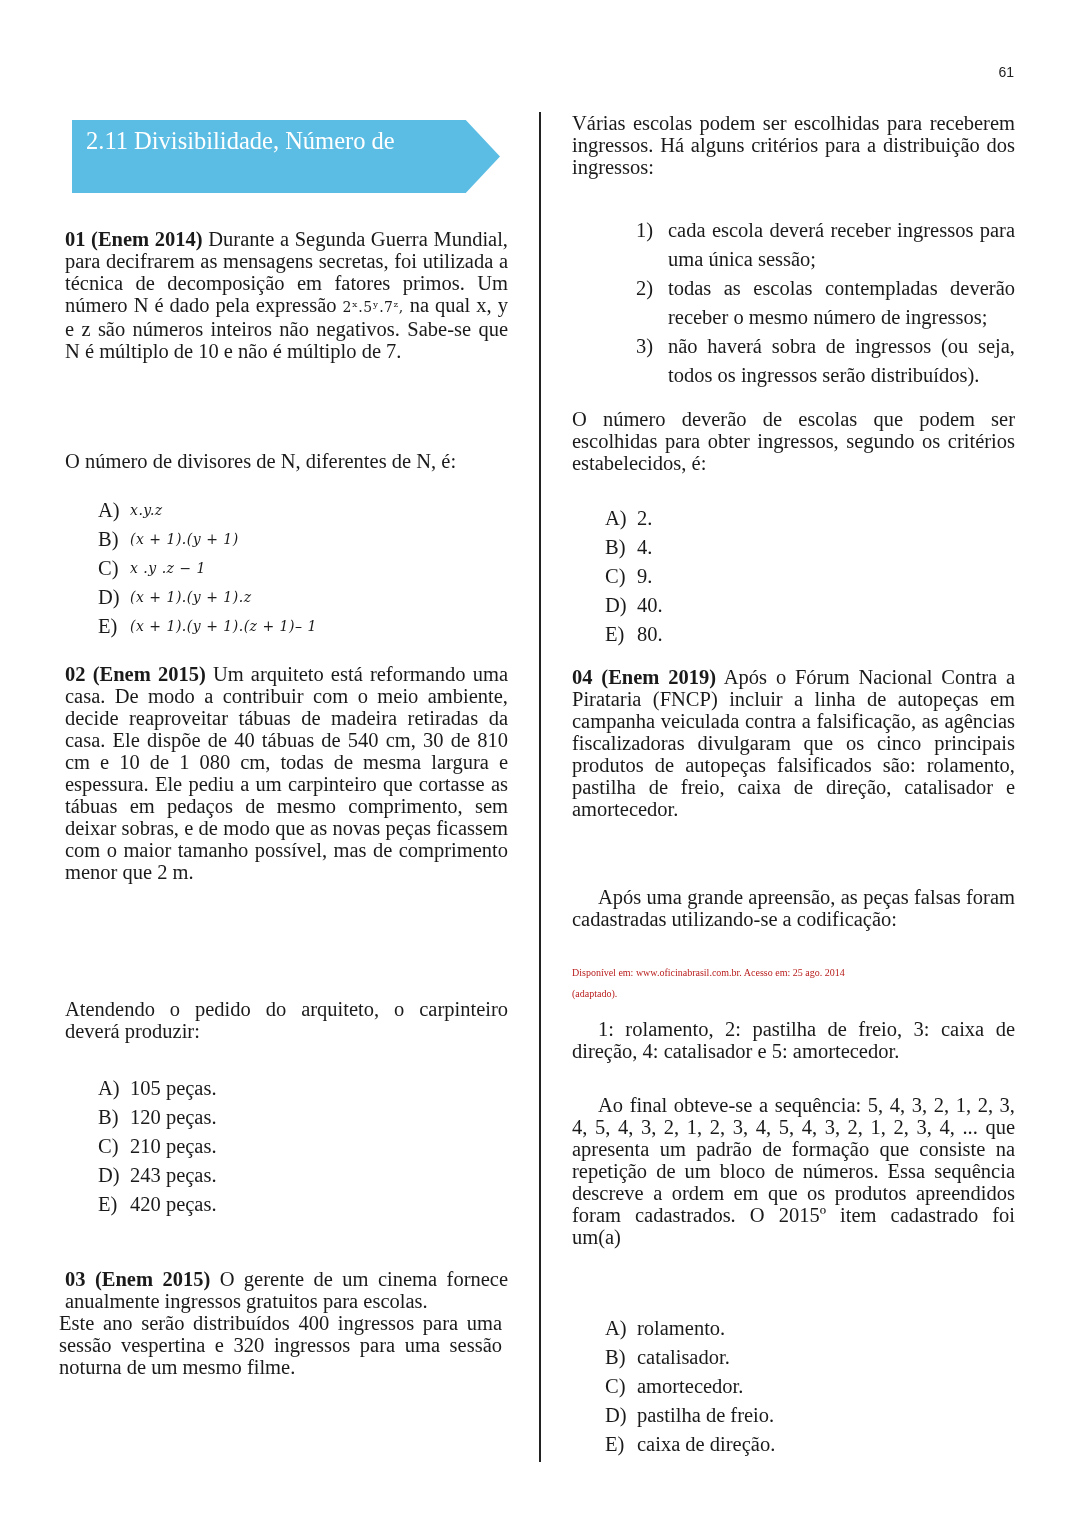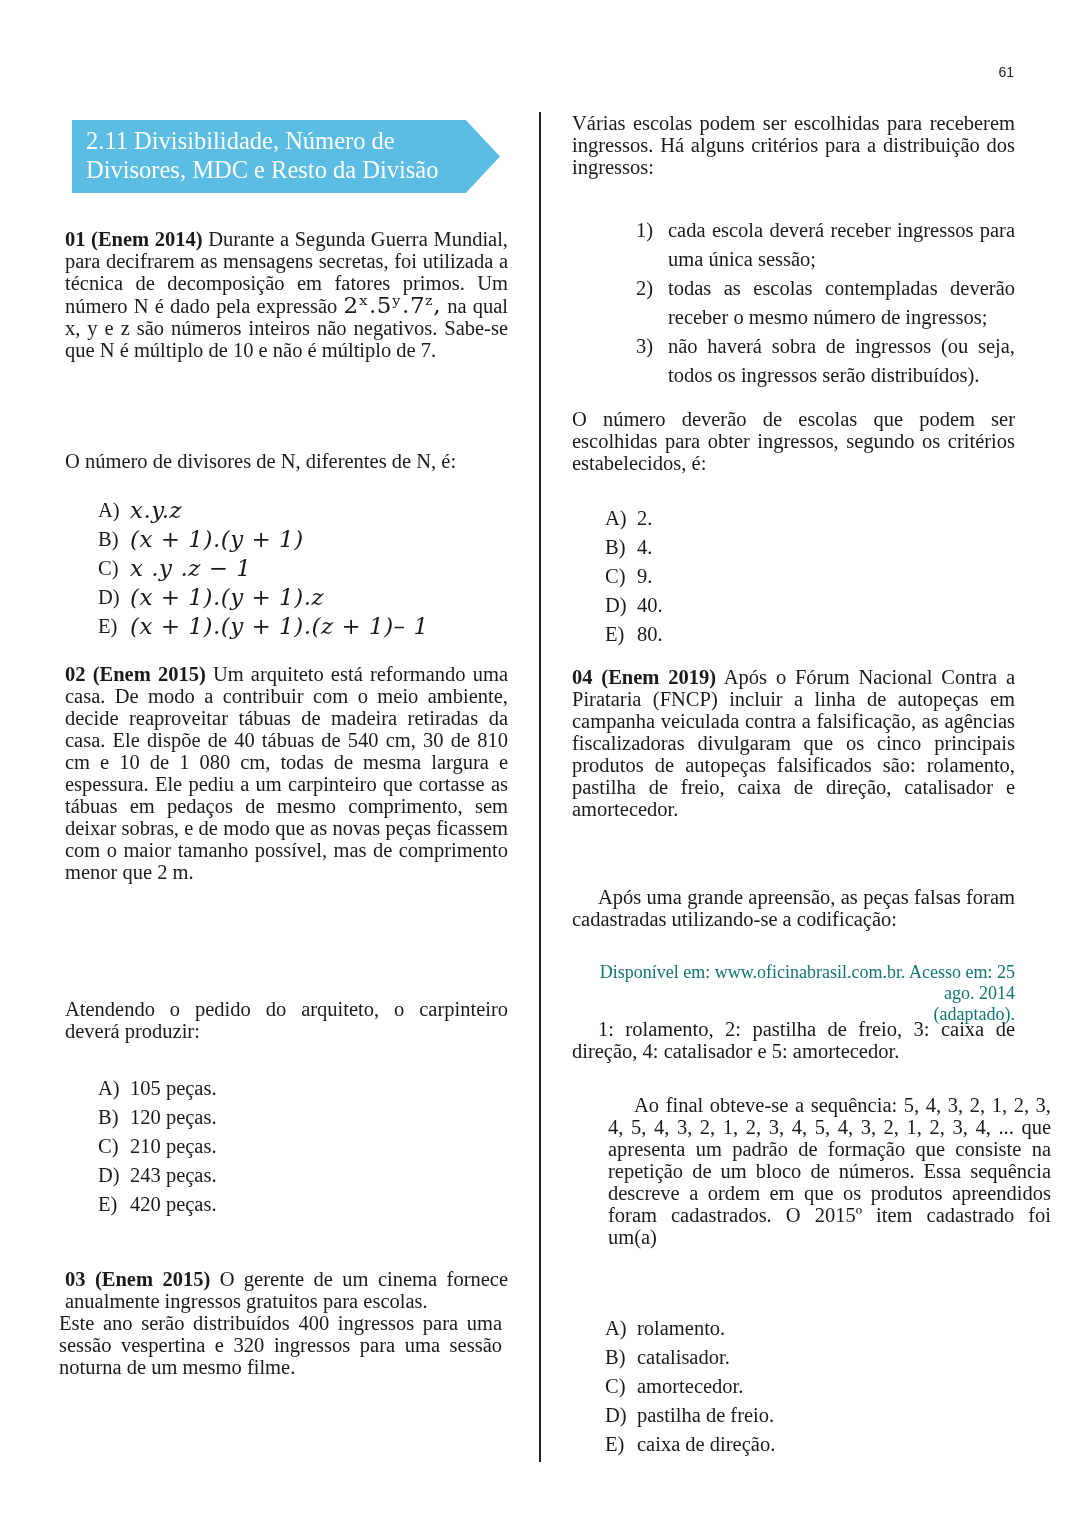--- a/index.html
+++ b/index.html
@@ -34,41 +34,40 @@
     text-align: justify; text-align-last: left;
   }
   p.indent { text-indent: 26px; }
   .qnum { font-weight: bold; margin-top: 12px; }
 
   .block { position: absolute; }
 
   ol.opts { list-style: none; margin: 0; padding: 0; }
   ol.opts li { font-size: 20.5px; line-height: 29px; display: flex; }
   ol.opts li .letter { width: 32px; flex: none; }
-  .math { font-family: "DejaVu Serif", serif; font-style: italic; font-size: 23px; letter-spacing: 0.5px; }
+  .math { font-family: "DejaVu Serif", serif; font-style: italic; font-size: 14px; letter-spacing: 0.5px; }
 
   ol.criteria { list-style: none; margin: 0; padding: 0; }
   ol.criteria li { font-size: 20.5px; line-height: 29px; display: flex; text-align: justify; }
   ol.criteria li .num { width: 32px; flex: none; }
   ol.criteria li .txt { flex: 1; text-align: justify; text-align-last: left; }
 
   .source {
-    font-size: 18px; line-height: 21px; text-align: right; color: #0f766e;
+    font-size: 10px; line-height: 21px; color: #b91c1c;
   }
 </style>
 </head>
 <body>
 
 <div class="page-number">61</div>
 <div class="divider"></div>
 
 <div class="banner" style="background: rgb(91, 189, 227);"></div>
 <div class="banner-title">
   <div>2.11 Divisibilidade, Número de</div>
-  <div>Divisores, MDC e Resto da Divisão</div>
 </div>
 
 <div class="block" style="left:65px; top:228px; width:443px;">
   <p class="para">
     <span class="qnum">01 (Enem 2014)</span>
     <span>Durante a Segunda Guerra Mundial, para decifrarem as mensagens secretas, foi utilizada a técnica de decomposição em fatores primos. Um número N é dado pela expressão</span>
     <span class="math" style="font-style:normal;">2ˣ.5ʸ.7ᶻ,</span>
     <span>na qual x, y e z são números inteiros não negativos. Sabe-se que N é múltiplo de 10 e não é múltiplo de 7.</span>
   </p>
 </div>
@@ -200,21 +199,21 @@
 <div class="block" style="left:572px; top:886px; width:443px;">
   <p class="para indent">Após uma grande apreensão, as peças falsas foram cadastradas utilizando-se a codificação:</p>
 </div>
 <div class="block" style="left:572px; top:962px; width:443px;">
   <div class="source">Disponível em: www.oficinabrasil.com.br. Acesso em: 25 ago. 2014</div>
   <div class="source">(adaptado).</div>
 </div>
 <div class="block" style="left:572px; top:1018px; width:443px;">
   <p class="para indent">1: rolamento, 2: pastilha de freio, 3: caixa de direção, 4: catalisador e 5: amortecedor.</p>
 </div>
-<div class="block" style="left:572px; top:1094px; width:443px;margin-left:36px;">
+<div class="block" style="left:572px; top:1094px; width:443px;">
   <p class="para indent">Ao final obteve-se a sequência: 5, 4, 3, 2, 1, 2, 3, 4, 5, 4, 3, 2, 1, 2, 3, 4, 5, 4, 3, 2, 1, 2, 3, 4, ... que apresenta um padrão de formação que consiste na repetição de um bloco de números. Essa sequência descreve a ordem em que os produtos apreendidos foram cadastrados. O 2015º item cadastrado foi um(a)</p>
 </div>
 <div class="block" style="left:605px; top:1314px; width:410px;">
   <ol class="opts">
     <li>
         <span class="letter">A)</span>
         <span>rolamento.</span>
       </li>
     <li>
         <span class="letter">B)</span>

